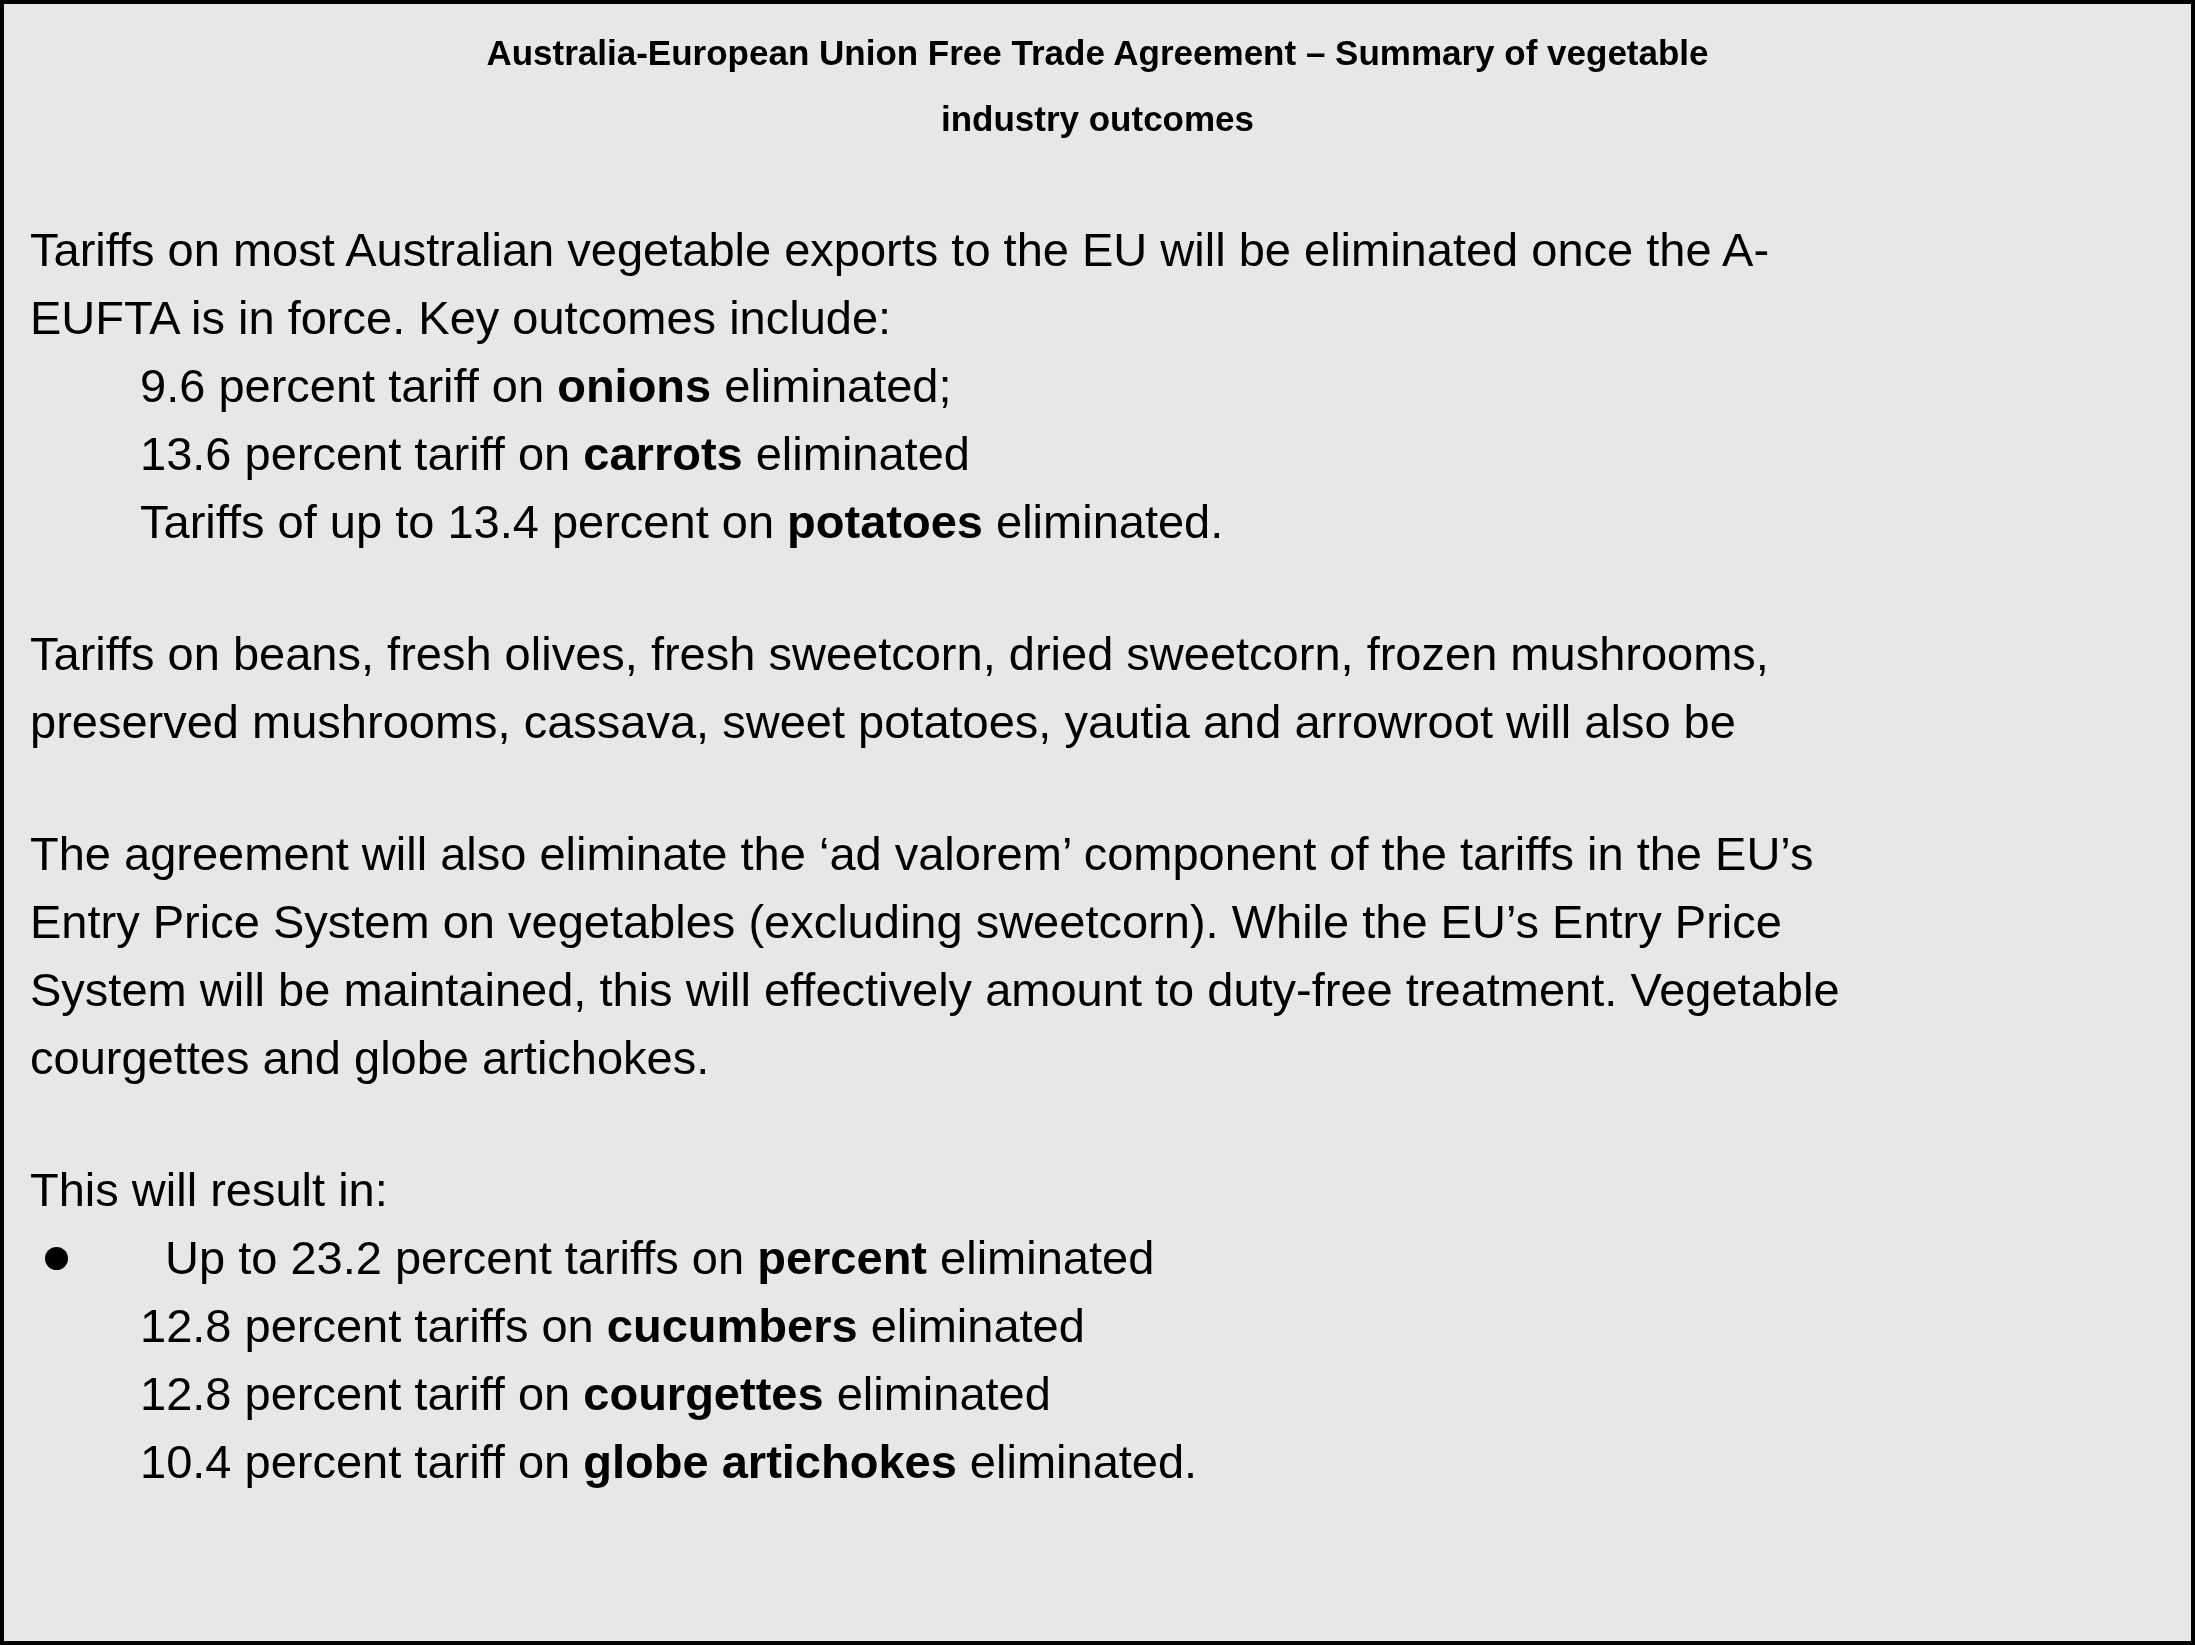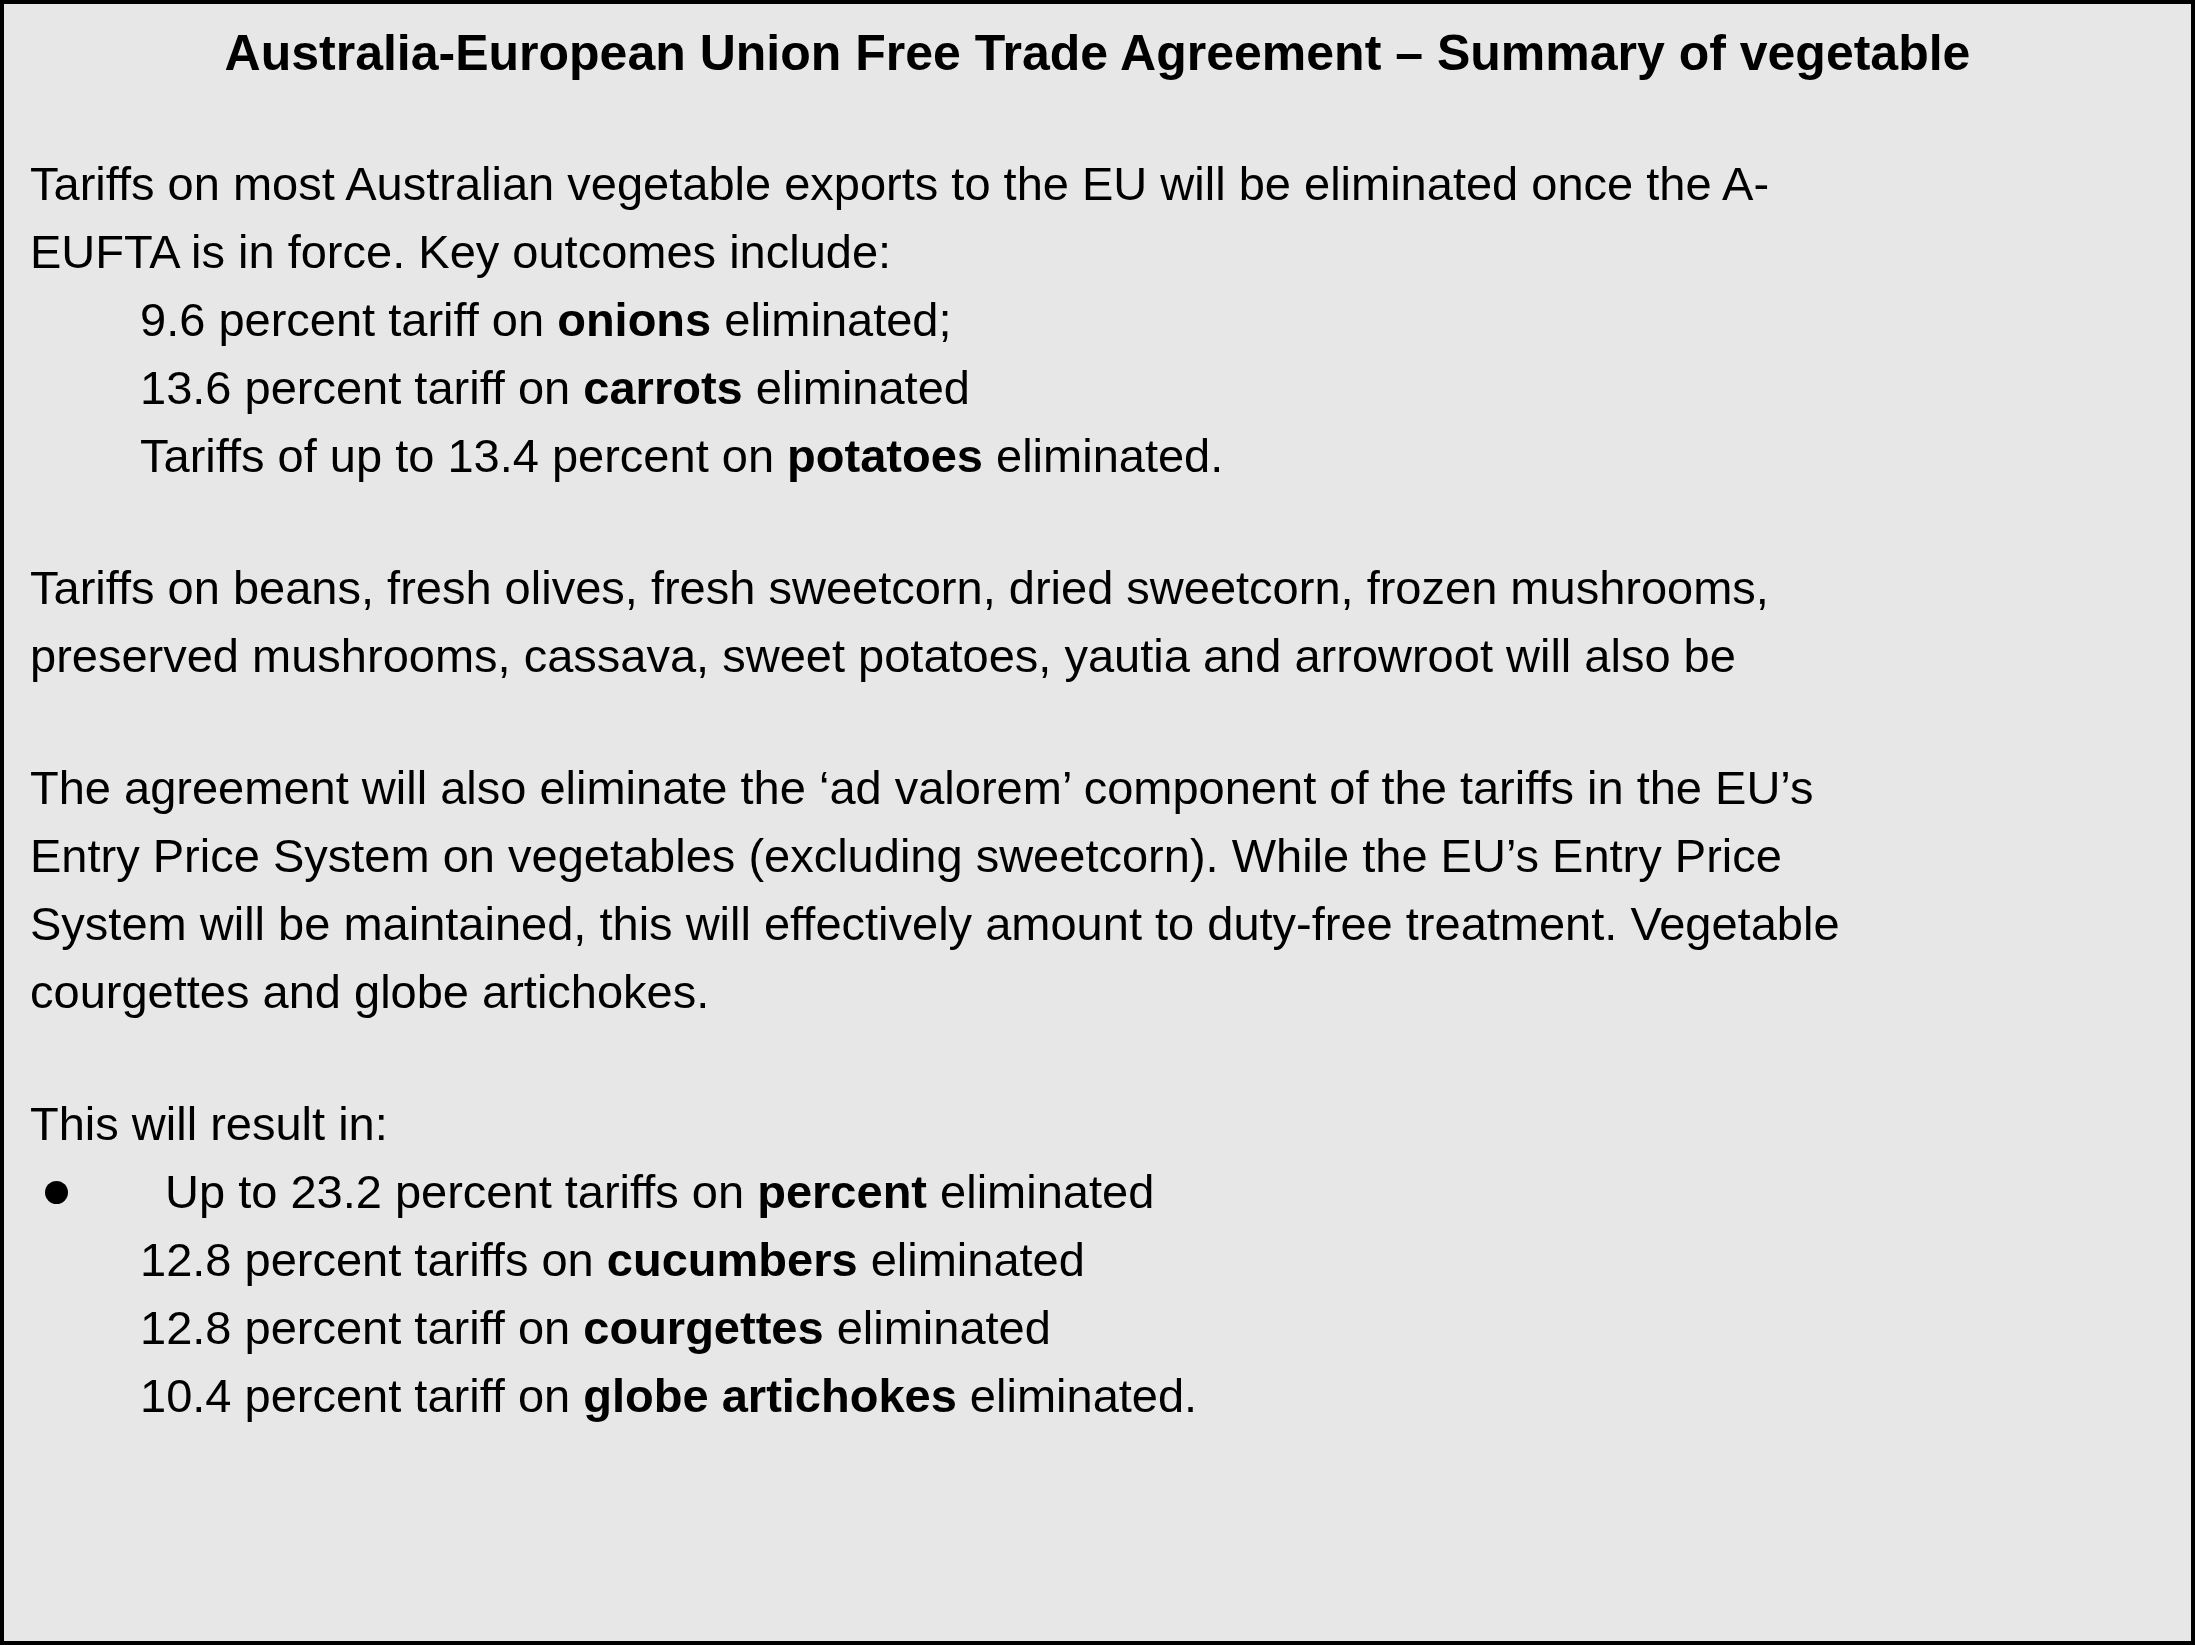--- a/index.html
+++ b/index.html
@@ -14,21 +14,21 @@
     background: #e7e7e7;
     border: 4px solid #000000;
     color: #000000;
     font-family: "Liberation Sans", sans-serif;
     font-size: 47px;
     line-height: 68px;
     overflow: hidden;
   }
   .doc-title {
     font-weight: bold;
-    font-size: 50px;
+    font-size: 35px;
     line-height: 66px;
     text-align: center;
     margin-top: 16px;
   }
   .content {
     padding: 0 26px;
   }
   .para {
     margin-top: 64px;
   }
@@ -54,20 +54,21 @@
   }
   b { font-weight: bold; }
 </style>
 </head>
 <body>
 
 <div class="page">
 
   <div class="doc-title">
     <div class="line">Australia-European Union Free Trade Agreement – Summary of vegetable</div>
+    <div class="line">industry outcomes</div>
   </div>
 
   <div class="content">
 
     <div class="para">
       <div class="line">Tariffs on most Australian vegetable exports to the EU will be eliminated once the A-</div>
       <div class="line">EUFTA is in force. Key outcomes include:</div>
     </div>
 
     <div class="outcome-list">

